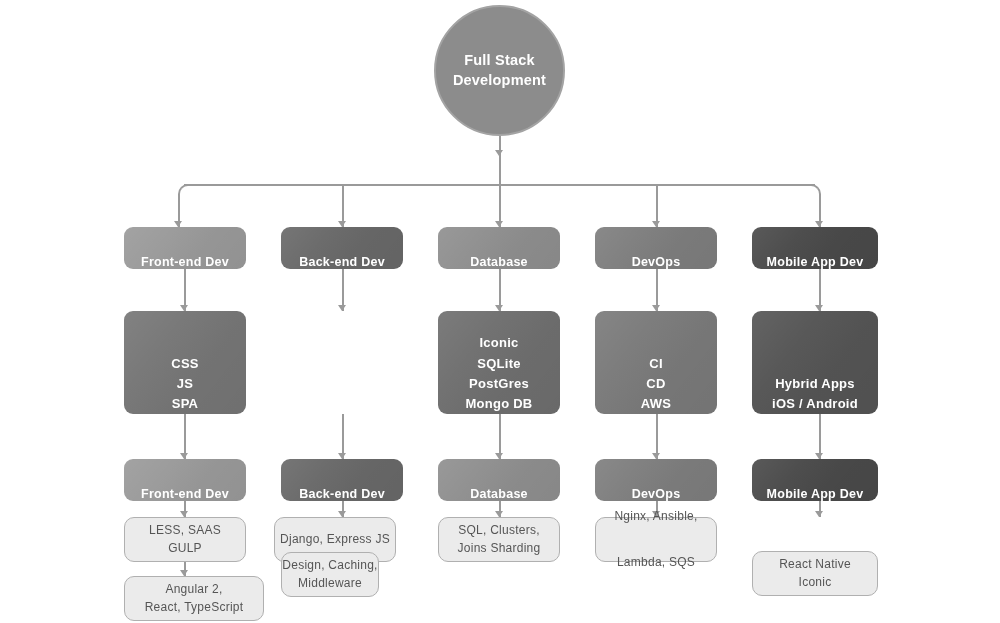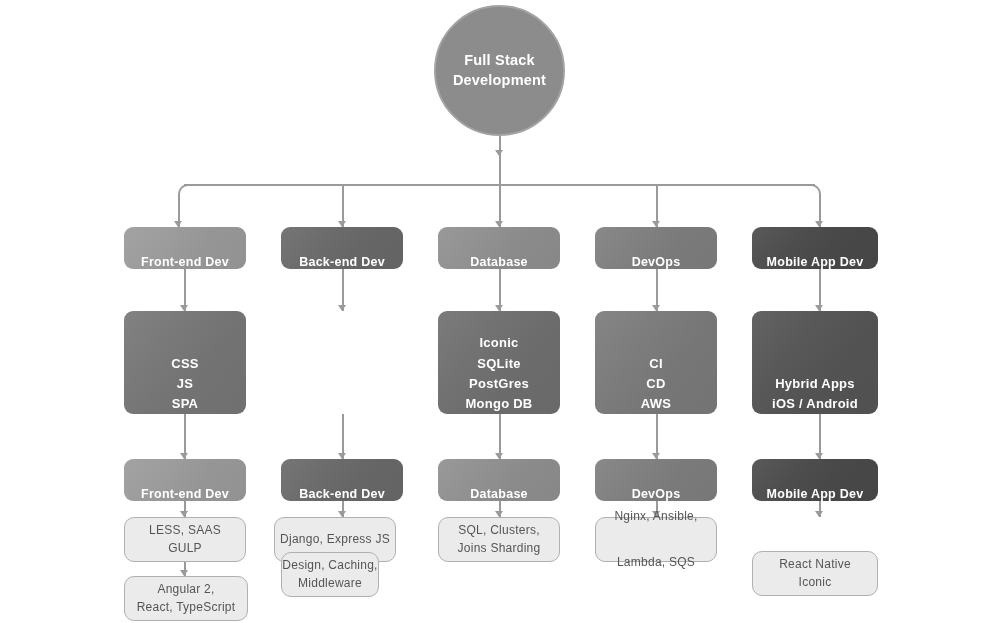--- a/index.html
+++ b/index.html
@@ -136,21 +136,21 @@
   <div class="vline" style="left:184px; top:501px; height:16px;"></div>
   <div class="arrow-head" style="left:180px; top:511px;"></div>
 
   <div class="node lite row-lite" style="left:124px; top:517px; width:122px;">
     <span class="ln">LESS, SAAS</span>
     <span class="ln">GULP</span>
   </div>
   <div class="vline" style="left:184px; top:562px; height:14px;"></div>
   <div class="arrow-head" style="left:180px; top:570px;"></div>
 
-  <div class="node lite row-lite" style="left:124px; top:576px; width:124px;text-align:center;">
+  <div class="node lite row-lite" style="left:124px; top:576px; width:140px;text-align:center;">
     <span class="ln">Angular 2,</span>
     <span class="ln">React, TypeScript</span>
   </div>
 
   <div class="node solid row-head" style="left:281px; top:227px; width:122px; background-color:#696969;">
     <span class="ln">Back-end Dev</span>
   </div>
   <div class="vline" style="left:342px; top:269px; height:42px;"></div>
   <div class="arrow-head" style="left:338px; top:305px;"></div>
 

